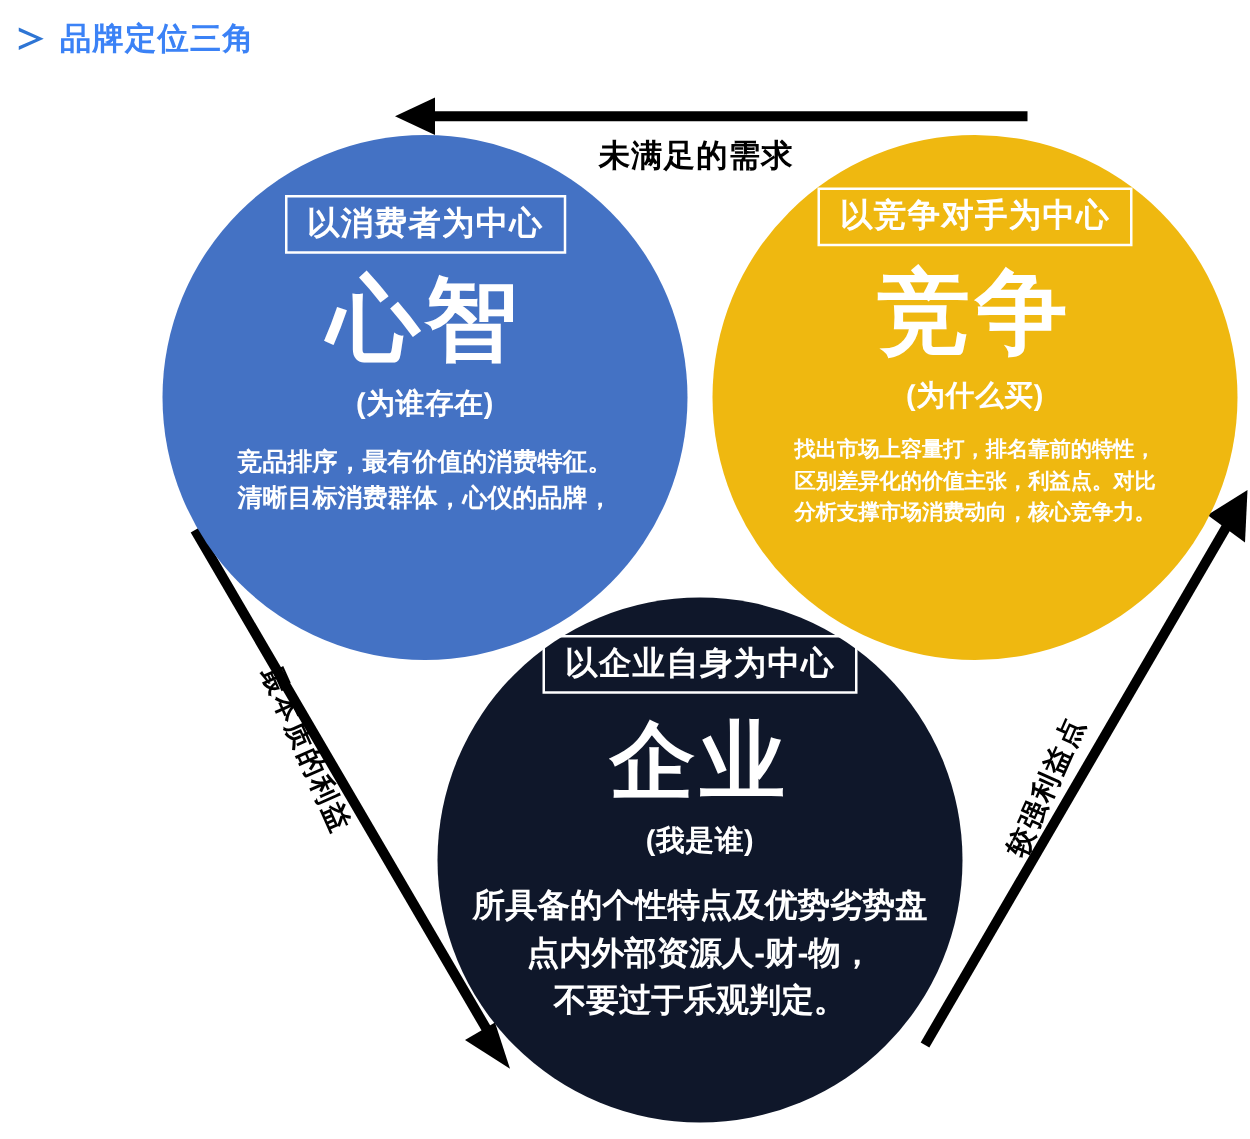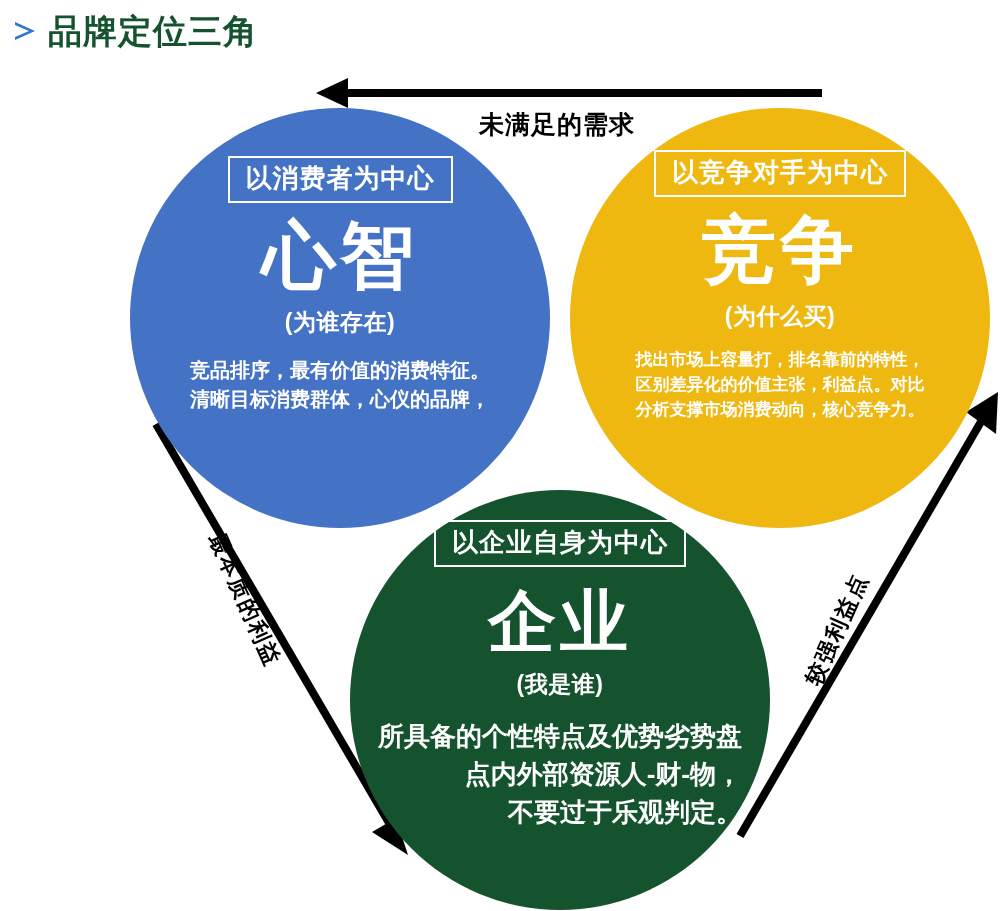--- a/index.html
+++ b/index.html
@@ -28,23 +28,23 @@
     box-sizing: border-box;
   }
   .title-bullet {
     width: 30px;
     height: 30px;
     margin-right: 8px;
     flex: 0 0 auto;
     display: block;
   }
   .title-text {
-    font-size: 34px;
-    font-weight: bold;
-    color: #14532d;
+    font-size: 25px;
+    font-weight: bold;
+    color: #3b82f6;
     letter-spacing: 1px;
     line-height: 1;
     white-space: nowrap;
   }
 
   
   .diagram {
     position: absolute;
     left: 0;
     top: 0;
@@ -59,44 +59,44 @@
     height: 911px;
     pointer-events: none;
   }
 
   
   .circle {
     position: absolute;
     border-radius: 50%;
     box-sizing: border-box;
     color: #ffffff;
-    text-align: right;
+    text-align: center;
   }
   .circle-blue {
     left: 130px;
     top: 108px;
     width: 420px;
     height: 420px;
     background: #4472C4;
     z-index: 3;
   }
   .circle-yellow {
     left: 570px;
     top: 108px;
     width: 420px;
     height: 420px;
     background: #EFB810;
     z-index: 2;
   }
   .circle-gray {
     left: 350px;
-    top: 490px;
+    top: 478px;
     width: 420px;
     height: 420px;
-    background: #14532d;
+    background: #0f172a;
     z-index: 4;
   }
 
   .circle-inner {
     position: absolute;
     left: 0;
     width: 100%;
     display: flex;
     flex-direction: column;
     align-items: center;

